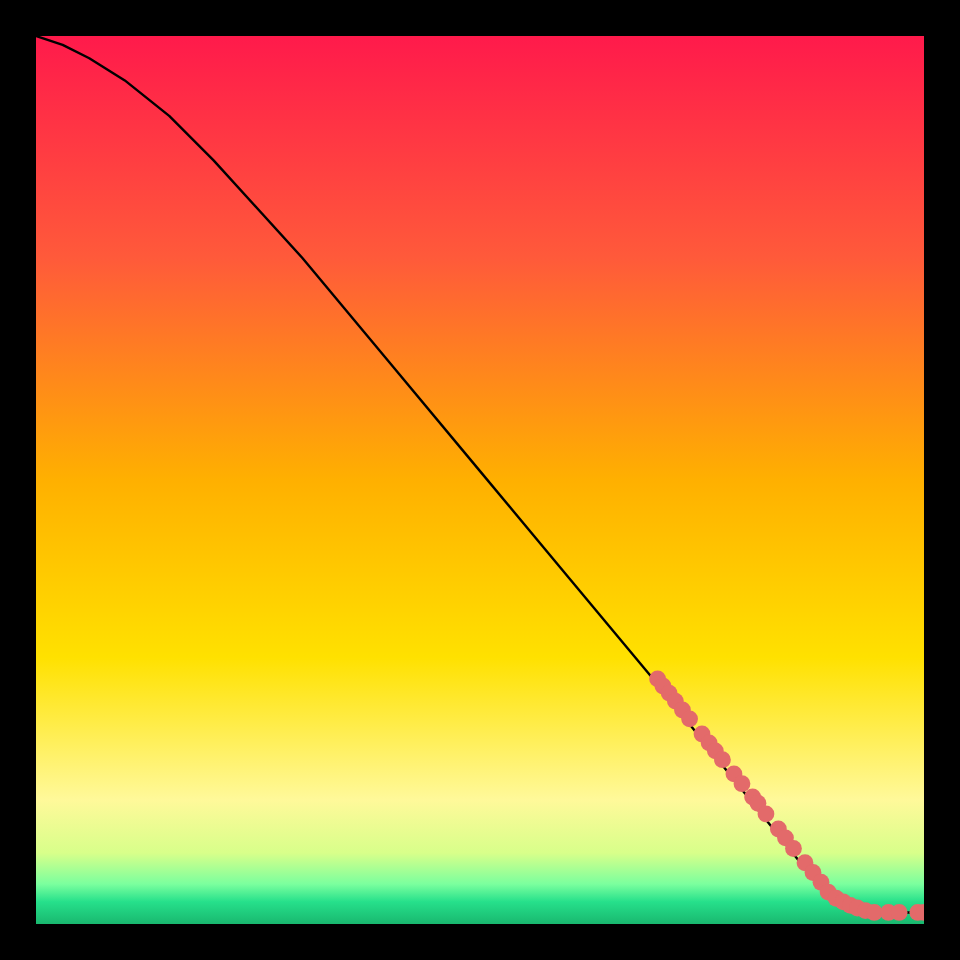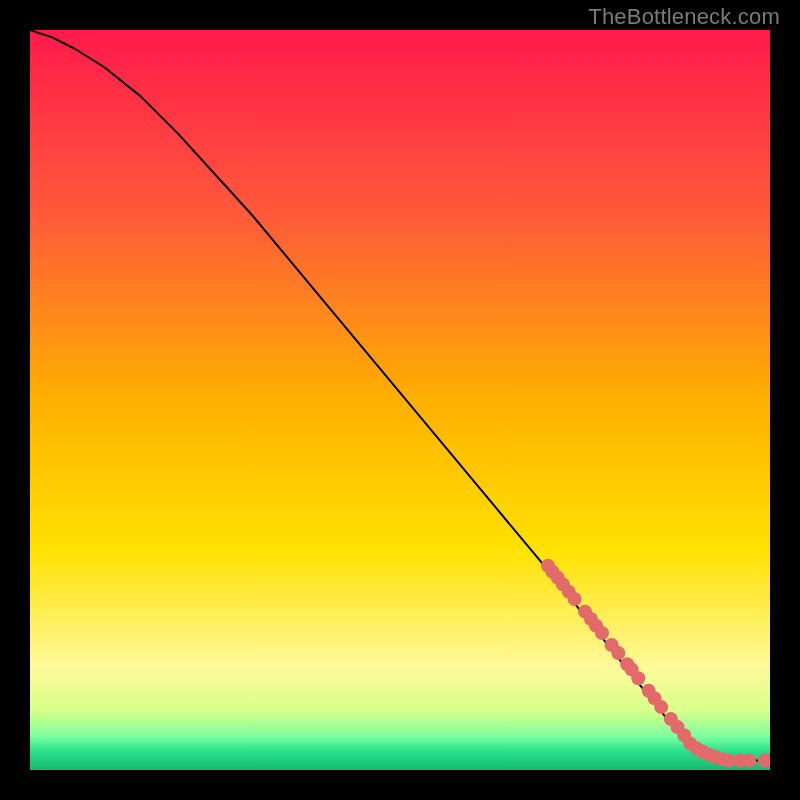--- a/index.html
+++ b/index.html
@@ -34,21 +34,20 @@
     height: 740px;
     overflow: hidden;
   }
   svg { display: block; }
 </style>
 </head>
 <body>
 
 <div class="stage">
 
-  <div class="attribution">TheBottleneck.com</div>
 
   <div class="plot">
     <svg id="chart-svg" width="740" height="740" viewBox="0 0 740 740" preserveAspectRatio="none">
       <defs>
         <linearGradient id="bg-grad" x1="0" y1="0" x2="0" y2="1">
             <stop offset="0%" stop-color="#ff1a4b"></stop>
             <stop offset="25%" stop-color="#ff5a3a"></stop>
             <stop offset="50%" stop-color="#ffb000"></stop>
             <stop offset="70%" stop-color="#ffe100"></stop>
             <stop offset="86%" stop-color="#fff99a"></stop>

